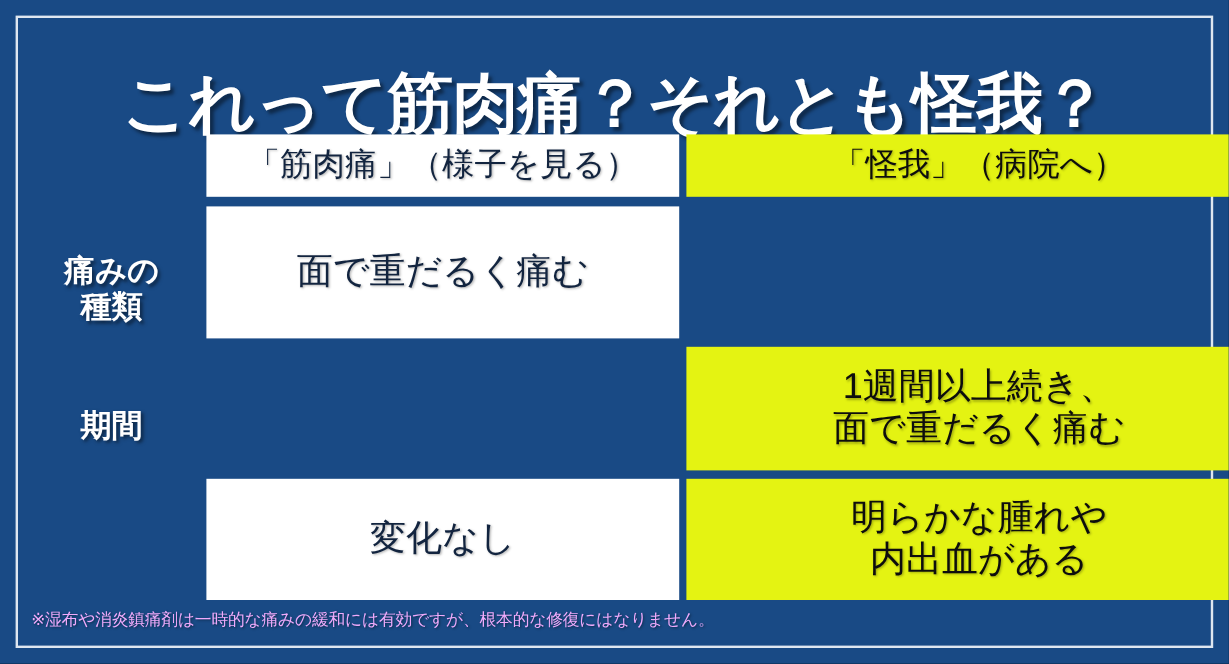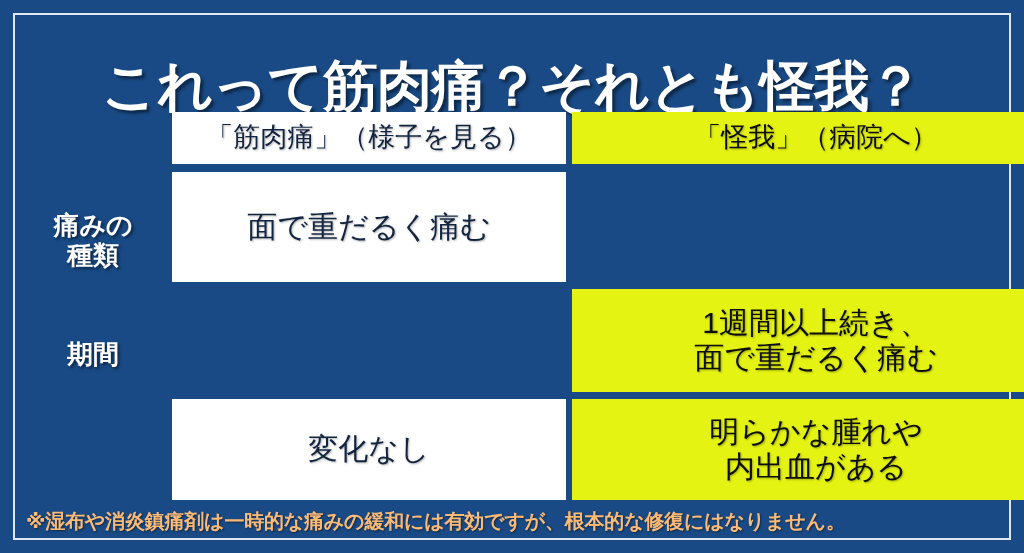--- a/index.html
+++ b/index.html
@@ -110,23 +110,23 @@
   .body-row-2 .cell { height: 103px; font-size: 30px; }
 
   .body-row-3 { top: 287px; height: 101px; }
   .body-row-3 .cell { height: 101px; font-size: 30px; }
 
   
   #footnote {
     position: absolute;
     left: 26px;
     top: 508px;
-    color: #fdba74;
-    font-size: 20px;
-    font-weight: 700;
+    color: #f0abfc;
+    font-size: 14px;
+    font-weight: 400;
     letter-spacing: -0.2px;
     text-shadow: 1px 1px 2px rgba(0,0,0,0.45);
     white-space: nowrap;
   }
 </style>
 </head>
 <body>
 
 <div id="canvas">
 

